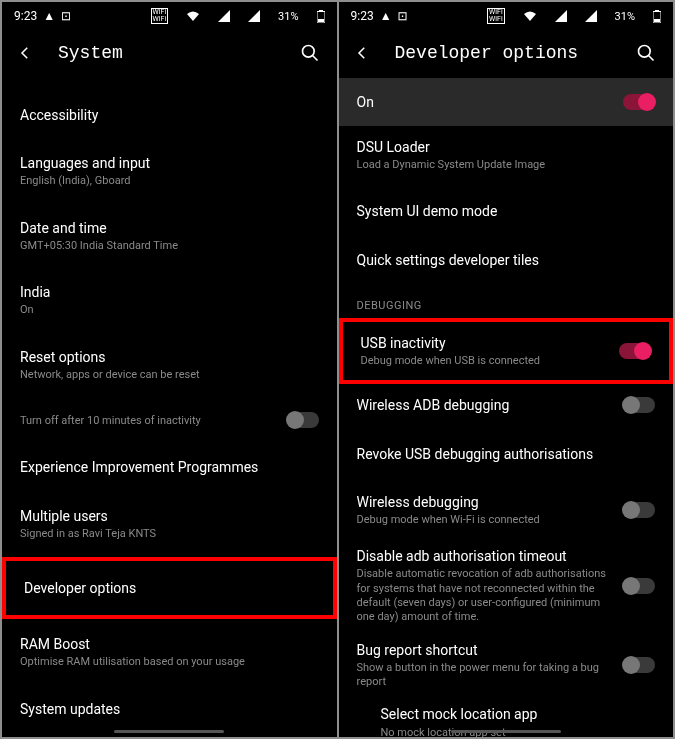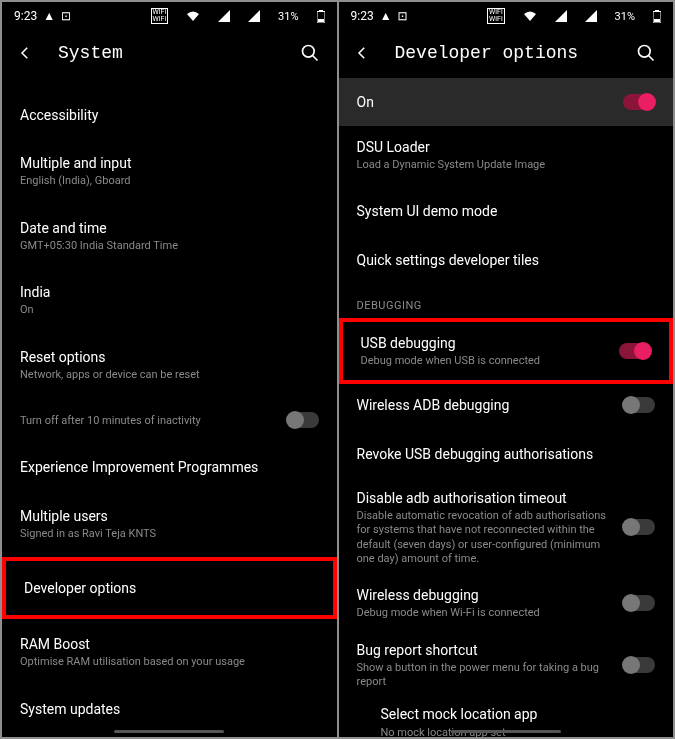--- a/index.html
+++ b/index.html
@@ -151,21 +151,21 @@
       </div>
     </div>
 
     <div class="content">
       <div class="spacer-med"></div>
       <div class="item">
         <div class="item-title">Accessibility</div>
       </div>
       <div class="spacer-sm"></div>
       <div class="item">
-        <div class="item-title">Multiple and input</div>
+        <div class="item-title">Languages and input</div>
         <div class="item-sub">English (India), Gboard</div>
       </div>
       <div class="spacer-sm"></div>
       <div class="item">
         <div class="item-title">Date and time</div>
         <div class="item-sub">GMT+05:30 India Standard Time</div>
       </div>
       <div class="spacer-sm"></div>
       <div class="item">
         <div class="item-title">India</div>
@@ -263,44 +263,44 @@
         <div class="item-title">System UI demo mode</div>
       </div>
       <div class="spacer-sm"></div>
       <div class="item">
         <div class="item-title">Quick settings developer tiles</div>
       </div>
 
       <div class="section-header">DEBUGGING</div>
 
       <div class="item with-toggle highlight">
-        <div class="item-title">USB debugging</div>
+        <div class="item-title">USB inactivity</div>
         <div class="item-sub">Debug mode when USB is connected</div>
         <div class="toggle on"></div>
       </div>
 
       <div class="item with-toggle">
         <div class="item-title">Wireless ADB debugging</div>
         <div class="toggle"></div>
       </div>
       <div class="spacer-sm"></div>
       <div class="item">
         <div class="item-title">Revoke USB debugging authorisations</div>
       </div>
       <div class="spacer-sm"></div>
+      <div class="item with-toggle">
+        <div class="item-title">Wireless debugging</div>
+        <div class="item-sub">Debug mode when Wi-Fi is connected</div>
+        <div class="toggle"></div>
+      </div>
       <div class="item with-toggle" style="padding-top:8px;padding-bottom:8px;">
         <div class="item-title">Disable adb authorisation timeout</div>
         <div class="item-sub">Disable automatic revocation of adb authorisations for systems that have not reconnected within the default (seven days) or user-configured (minimum one day) amount of time.</div>
         <div class="toggle"></div>
       </div>
-      <div class="item with-toggle">
-        <div class="item-title">Wireless debugging</div>
-        <div class="item-sub">Debug mode when Wi-Fi is connected</div>
-        <div class="toggle"></div>
-      </div>
       <div class="item with-toggle" style="padding-top:8px;padding-bottom:8px;">
         <div class="item-title">Bug report shortcut</div>
         <div class="item-sub">Show a button in the power menu for taking a bug report</div>
         <div class="toggle"></div>
       </div>
       <div class="item" style="padding-top:8px;padding-bottom:16px;margin-left:24px;">
         <div class="item-title">Select mock location app</div>
         <div class="item-sub">No mock location app set</div>
       </div>
     </div>

